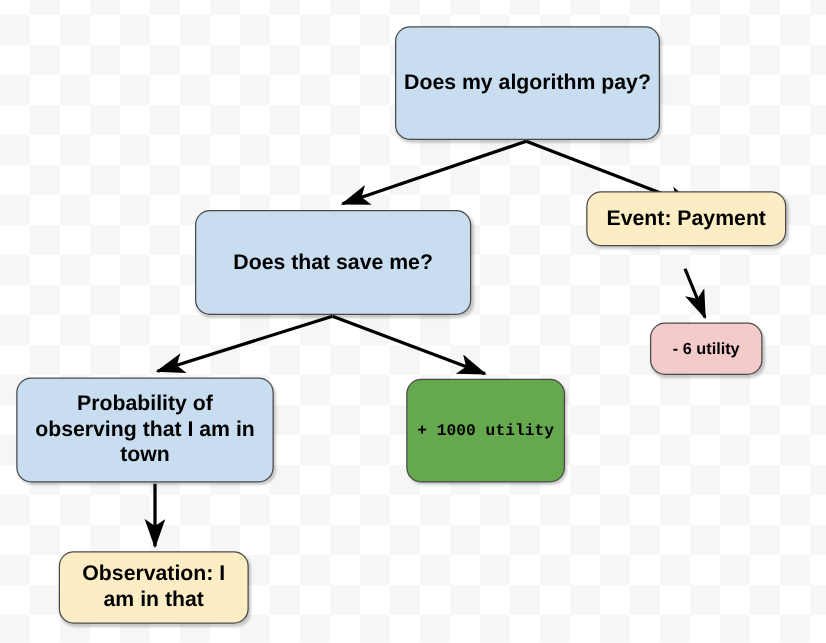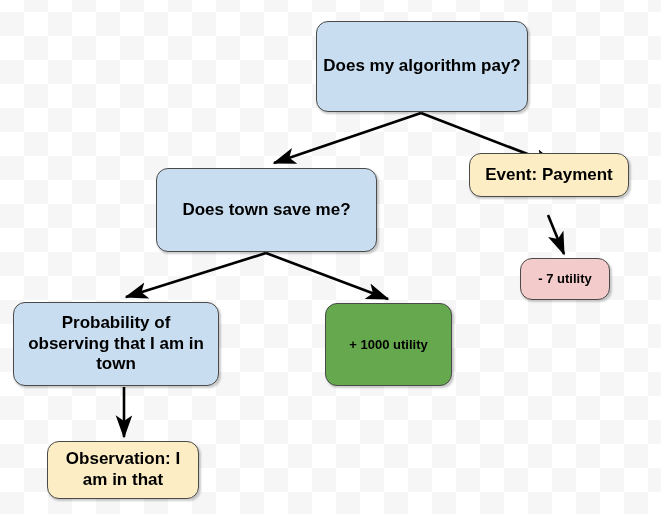--- a/index.html
+++ b/index.html
@@ -56,20 +56,21 @@
     background-color: #fcedc4;
     font-size: 17px;
   }
   .cost {
     background-color: #f4cbcb;
     font-size: 13px;
   }
   .reward {
     background-color: #65a84e;
     font-size: 13px;
+    font-family: Liberation Mono, monospace;
   }
   
   #node-root      { left: 316px; top: 21px;  width: 212px; height: 91px; }
   #node-omega     { left: 156px; top: 168px; width: 221px; height: 84px; }
   #node-payment   { left: 469px; top: 153px; width: 160px; height: 44px; }
   #node-minus     { left: 520px; top: 258px; width: 90px;  height: 42px; }
   #node-prob      { left: 13px;  top: 302px; width: 206px; height: 84px; }
   #node-plus      { left: 325px; top: 303px; width: 127px; height: 83px; }
   #node-obs       { left: 47px;  top: 441px; width: 152px; height: 58px; }
 </style>
@@ -93,25 +94,25 @@
 
     <line x1="266" y1="253" x2="388" y2="299" stroke="#000000" stroke-width="2.6" marker-end="url(#arrowhead)"></line>
 
     <line x1="548" y1="215" x2="564" y2="254" stroke="#000000" stroke-width="2.6" marker-end="url(#arrowhead)"></line>
 
     <line x1="124" y1="387" x2="124" y2="437" stroke="#000000" stroke-width="2.6" marker-end="url(#arrowhead)"></line>
   </svg>
 
   <div class="node decision" id="node-root">Does my algorithm pay?</div>
 
-  <div class="node decision" id="node-omega">Does town save me?</div>
+  <div class="node decision" id="node-omega">Does that save me?</div>
 
   <div class="node event" id="node-payment">Event: Payment</div>
 
-  <div class="node cost" id="node-minus">- 7 utility</div>
+  <div class="node cost" id="node-minus">- 6 utility</div>
 
   <div class="node decision" id="node-prob">Probability of observing that I am in town</div>
 
   <div class="node reward" id="node-plus">+ 1000 utility</div>
 
   <div class="node event" id="node-obs">Observation: I am in that</div>
 
 </div>
 
 </body></html>

